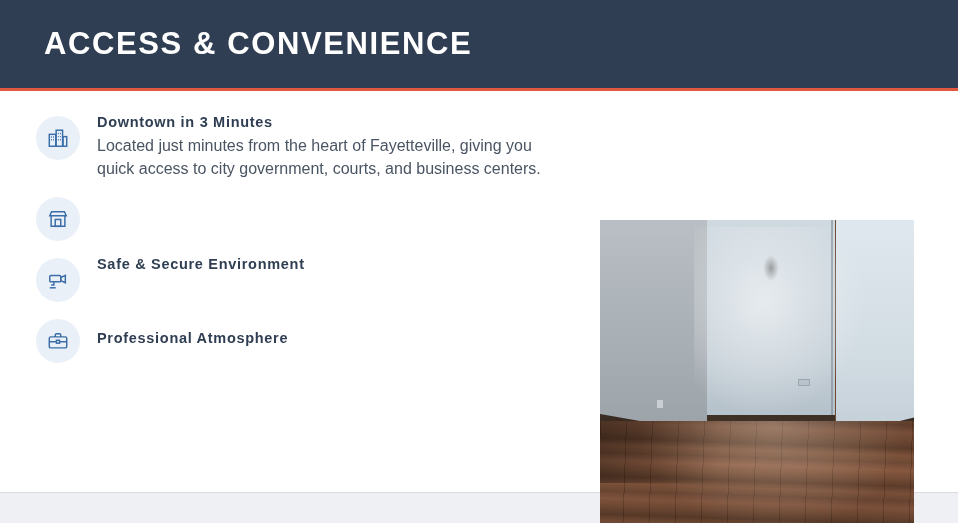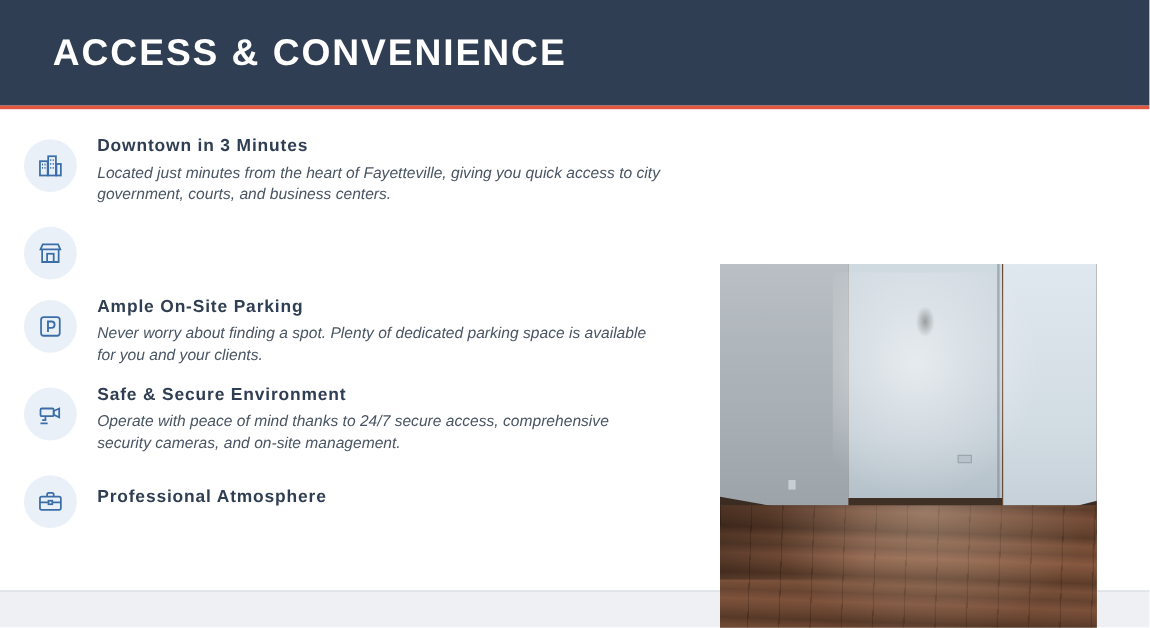--- a/index.html
+++ b/index.html
@@ -34,21 +34,21 @@
   .accent-bar {
     height: 3px;
     background: #e2573f;
     flex: 0 0 auto;
   }
   
   .body {
     flex: 1 1 auto;
     position: relative;
     display: flex;
-    padding: 18px 44px 0 20px;
+    padding: 18px 44px 0 36px;
   }
   .left-col {
     width: 545px;
     flex: 0 0 auto;
     padding-top: 4px;
   }
   .feature {
     display: flex;
     align-items: flex-start;
     margin-bottom: 14px;
@@ -68,25 +68,24 @@
   .icon-circle svg { display: block; }
   .feature-text { flex: 1 1 auto; padding-top: 1px; }
   .feature-title {
     font-size: 14.5px;
     font-weight: bold;
     color: #2f3e52;
     letter-spacing: 0.7px;
     margin-bottom: 5px;
   }
   .feature-desc {
-    font-size: 13px;
+    font-size: 16px;
     line-height: 1.42;
     color: #4a5563;
     max-width: 470px;
-    font-style: italic;
   }
   
   .photo-wrap {
     position: absolute;
     left: 600px;
     top: 129px;
     width: 314px;
     height: 346px;
     overflow: hidden;
     background: #6b4a33;
@@ -238,45 +237,32 @@
       <div class="feature">
         <div class="icon-circle">
           <svg width="22" height="22" viewBox="0 0 24 24" fill="none" stroke="#3b6ea8" stroke-width="1.6">
             <path d="M3 8.5h18l-2-4.5H5L3 8.5z"></path>
             <path d="M4.5 8.5V20h15V8.5"></path>
             <rect x="9" y="12.5" width="6" height="7.5"></rect>
           </svg>
         </div>
       </div>
 
-      <div class="feature">
-        <div class="icon-circle">
-          <svg width="22" height="22" viewBox="0 0 24 24" fill="none" stroke="#3b6ea8" stroke-width="1.6">
-            <rect x="3.5" y="3.5" width="17" height="17" rx="2.5"></rect>
-            <path d="M9.8 17V7.5h3.1a2.9 2.9 0 0 1 0 5.8H9.8" stroke-width="1.7"></path>
-          </svg>
-        </div>
-        <div class="feature-text">
-          <div class="feature-title">Ample On-Site Parking</div>
-          <div class="feature-desc">Never worry about finding a spot. Plenty of dedicated parking space is available for you and your clients.</div>
-        </div>
-      </div>
 
       <div class="feature">
         <div class="icon-circle">
           <svg width="22" height="22" viewBox="0 0 24 24" fill="none" stroke="#3b6ea8" stroke-width="1.6">
             <rect x="3" y="7" width="12" height="7" rx="1.2"></rect>
             <path d="M15 9.3l5-2.3v8l-5-2.3z"></path>
             <path d="M7.5 14v3.5H4.5"></path>
             <line x1="3" y1="20.5" x2="9.5" y2="20.5"></line>
           </svg>
         </div>
         <div class="feature-text">
           <div class="feature-title">Safe &amp; Secure Environment</div>
-          <div class="feature-desc">Operate with peace of mind thanks to 24/7 secure access, comprehensive security cameras, and on-site management.</div>
         </div>
       </div>
 
       <div class="feature">
         <div class="icon-circle">
           <svg width="22" height="22" viewBox="0 0 24 24" fill="none" stroke="#3b6ea8" stroke-width="1.6">
             <rect x="2.5" y="7.5" width="19" height="12" rx="1.6"></rect>
             <path d="M9 7.5V5.5a1.5 1.5 0 0 1 1.5-1.5h3A1.5 1.5 0 0 1 15 5.5v2"></path>
             <line x1="2.5" y1="12.8" x2="21.5" y2="12.8"></line>
             <rect x="10.3" y="11.2" width="3.4" height="3.2" fill="#eaf0f7"></rect>

